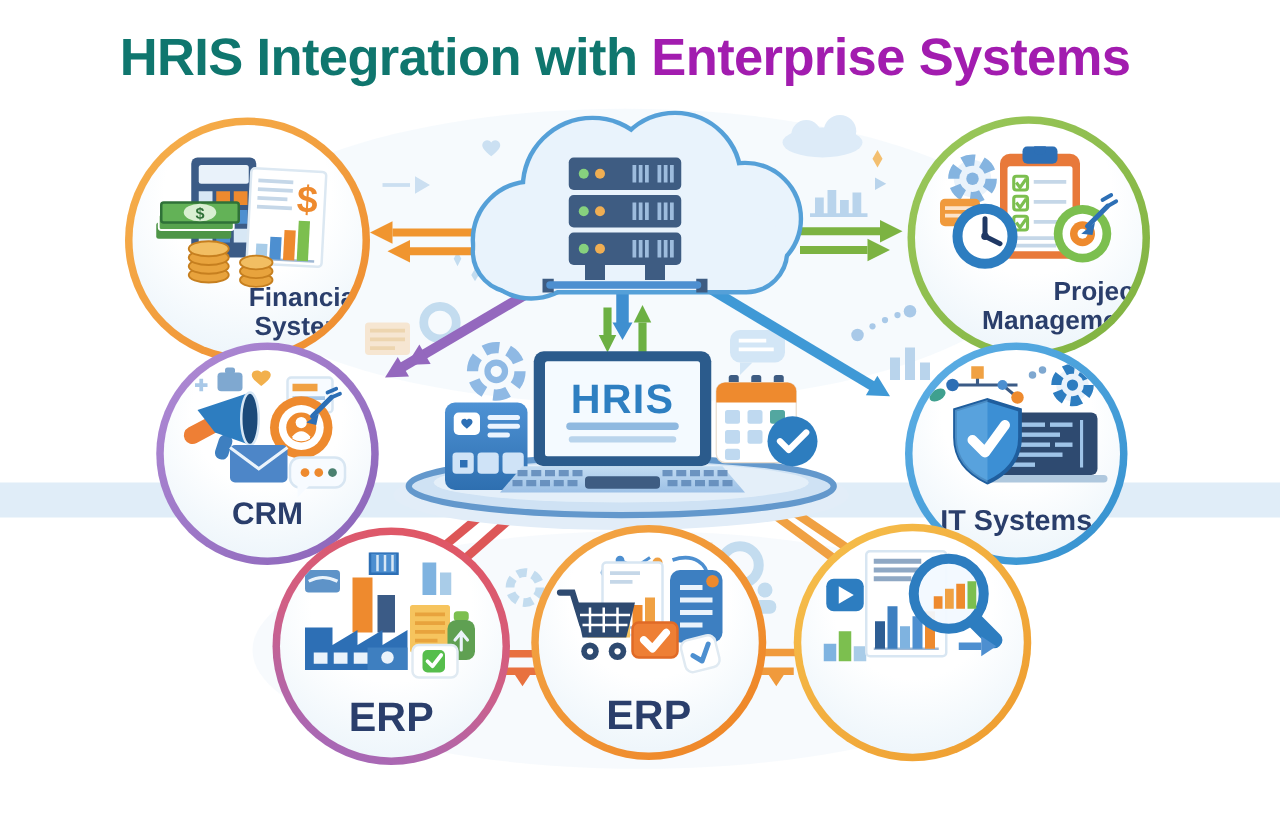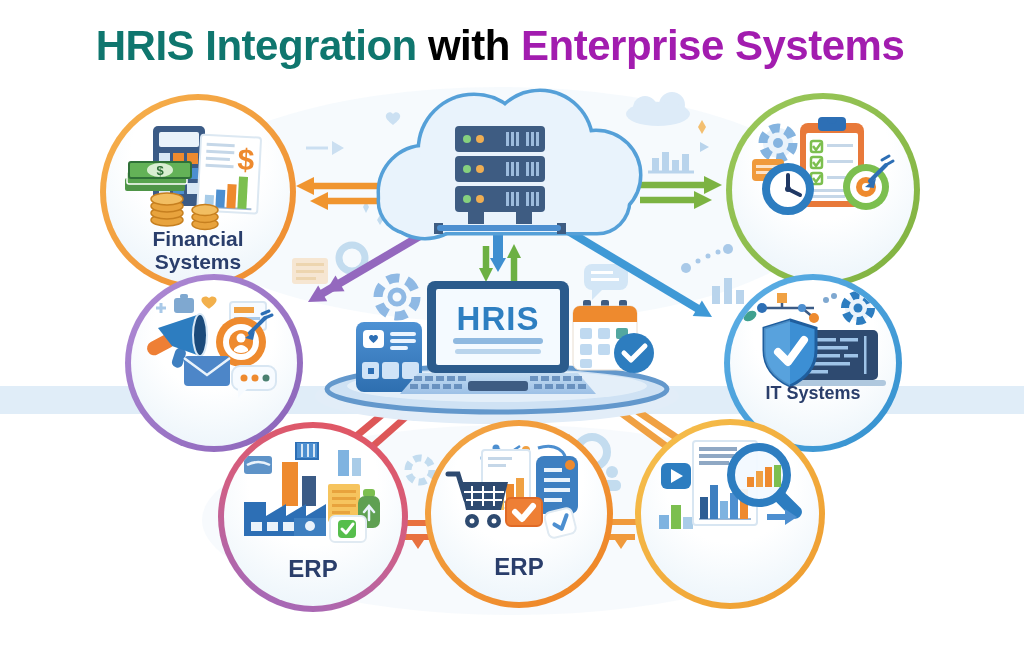--- a/index.html
+++ b/index.html
@@ -21,32 +21,32 @@
     position:absolute;left:0;width:100%;text-align:center;
     color:#2a3e6b;font-weight:bold;line-height:1.08;letter-spacing:0px;
   }
   #node-financial   {left:100px;top:94px;width:196px;height:196px;background:linear-gradient(135deg,#f6b24e,#ee8a2e);}
   #node-project     {left:726px;top:93px;width:194px;height:194px;background:linear-gradient(135deg,#9cc95c,#7fb13f);}
   #node-crm         {left:125px;top:274px;width:178px;height:178px;background:linear-gradient(135deg,#b08cd6,#8a63b8);}
   #node-it          {left:724px;top:274px;width:178px;height:178px;background:linear-gradient(135deg,#5fb0e6,#3390ce);}
   #node-erp-left    {left:218px;top:422px;width:190px;height:190px;background:linear-gradient(200deg,#e4555c,#d05f86,#9b6bc4);}
   #node-erp-center  {left:425px;top:420px;width:188px;height:188px;background:linear-gradient(135deg,#f3a948,#ee8224);}
   #node-bi          {left:635px;top:419px;width:190px;height:190px;background:linear-gradient(135deg,#f6c14e,#ee9a2e);}
-  #node-financial .node-label, #node-project .node-label{font-size:21px;top:128px;}
+  #node-financial .node-label, #node-project .node-label{font-size:21px;top:128px;text-align:right;}
   #node-project .node-label{top:124px;}
   #node-crm .node-label{font-size:25px;top:118px;}
-  #node-it .node-label{font-size:18px;top:104px;}
-  #node-erp-left .node-label,#node-erp-center .node-label{font-size:24px;top:128px;}
+  #node-it .node-label{font-size:23px;top:124px;}
+  #node-erp-left .node-label,#node-erp-center .node-label{font-size:33px;top:128px;}
   #node-bi .node-label{font-size:23px;top:124px;}
   .label-wrap{display:inline-block;max-width:140px;}
   #title{
     position:absolute;left:0;top:22px;width:1000px;text-align:center;z-index:5;
     font-size:42px;font-weight:800;letter-spacing:-0.5px;white-space:nowrap;
   }
-  .t-blue{color:#0f766e;} .t-navy{color:#000000;} .t-orange{color:#a21caf;}
+  .t-blue{color:#0f766e;} .t-navy{color:#0f766e;} .t-orange{color:#a21caf;}
 </style>
 </head>
 <body>
 
 <div id="canvas">
 
   <svg id="bg-layer" class="layer" viewBox="0 0 1024 650">
     <ellipse cx="500" cy="205" rx="330" ry="118" fill="#eef5fc" opacity="0.55"></ellipse>
     <ellipse cx="512" cy="520" rx="310" ry="95" fill="#f0f6fc" opacity="0.5"></ellipse>
     <rect x="0" y="386" width="1024" height="28" fill="#daeaf7" opacity="0.85"></rect>
@@ -434,20 +434,21 @@
         <g>
           <circle cx="118" cy="70" r="23" fill="#7cbf4f"></circle>
             <circle cx="118" cy="70" r="16" fill="#ffffff"></circle>
             <circle cx="118" cy="70" r="10" fill="#ee8a2e"></circle>
             <circle cx="118" cy="70" r="4" fill="#ffffff"></circle>
           <line x1="138" y1="48" x2="122" y2="64" stroke="#2d6fb5" stroke-width="4" stroke-linecap="round"></line>
           <polygon points="117,70 128,61 126,71" fill="#2d6fb5"></polygon>
           <path d="M138,48 l7,-4 M134,43 l7,-4" stroke="#2d6fb5" stroke-width="3" stroke-linecap="round"></path>
         </g>
       </svg>
+      <div class="node-label"><span class="label-wrap">Project Management</span></div>
     </div>
   </div>
 
   <div class="node" id="node-crm">
     <div class="node-inner">
       <svg class="node-icon" style="top:12px" width="140" height="112" viewBox="0 0 140 112">
         <path d="M12,16 h10 M17,11 v10" stroke="#a9c9e8" stroke-width="3"></path>
         <g fill="#7fa8d0">
           <rect x="36" y="2" width="8" height="5" rx="2"></rect>
             <rect x="30" y="6" width="20" height="15" rx="3"></rect>
@@ -480,20 +481,21 @@
           <path d="M40,66 L63,83 L86,66" stroke="#eaf3fb" stroke-width="2.5" fill="none"></path>
         </g>
         <g>
           <rect x="88" y="74" width="44" height="24" rx="8" fill="#f7fbff" stroke="#d8e6f2" stroke-width="2"></rect>
           <polygon points="94,96 104,96 94,106" fill="#f7fbff"></polygon>
           <circle cx="100" cy="86" r="3.5" fill="#ee8a2e"></circle>
             <circle cx="111" cy="86" r="3.5" fill="#ee8a2e"></circle>
             <circle cx="122" cy="86" r="3.5" fill="#4a8070"></circle>
         </g>
       </svg>
+      <div class="node-label"><span class="label-wrap">CRM</span></div>
     </div>
   </div>
 
   <div class="node" id="node-it">
     <div class="node-inner">
       <svg class="node-icon" style="top:10px" width="150" height="112" viewBox="0 0 150 112">
         <g>
           <path d="M24,18 H76 M44,18 V8 M64,18 L76,28" stroke="#3b5b86" stroke-width="2.5" fill="none"></path>
           <ellipse cx="12" cy="26" rx="7" ry="4.5" fill="#3fa08f" transform="rotate(-30 12 26)"></ellipse>
           <circle cx="24" cy="18" r="5" fill="#2d6fb5"></circle>

